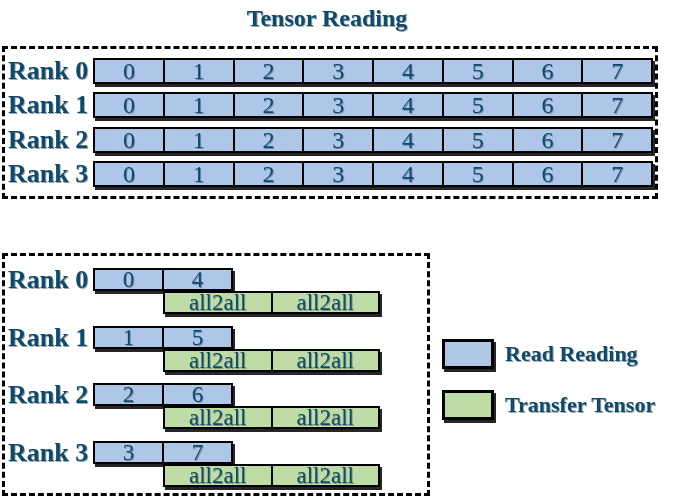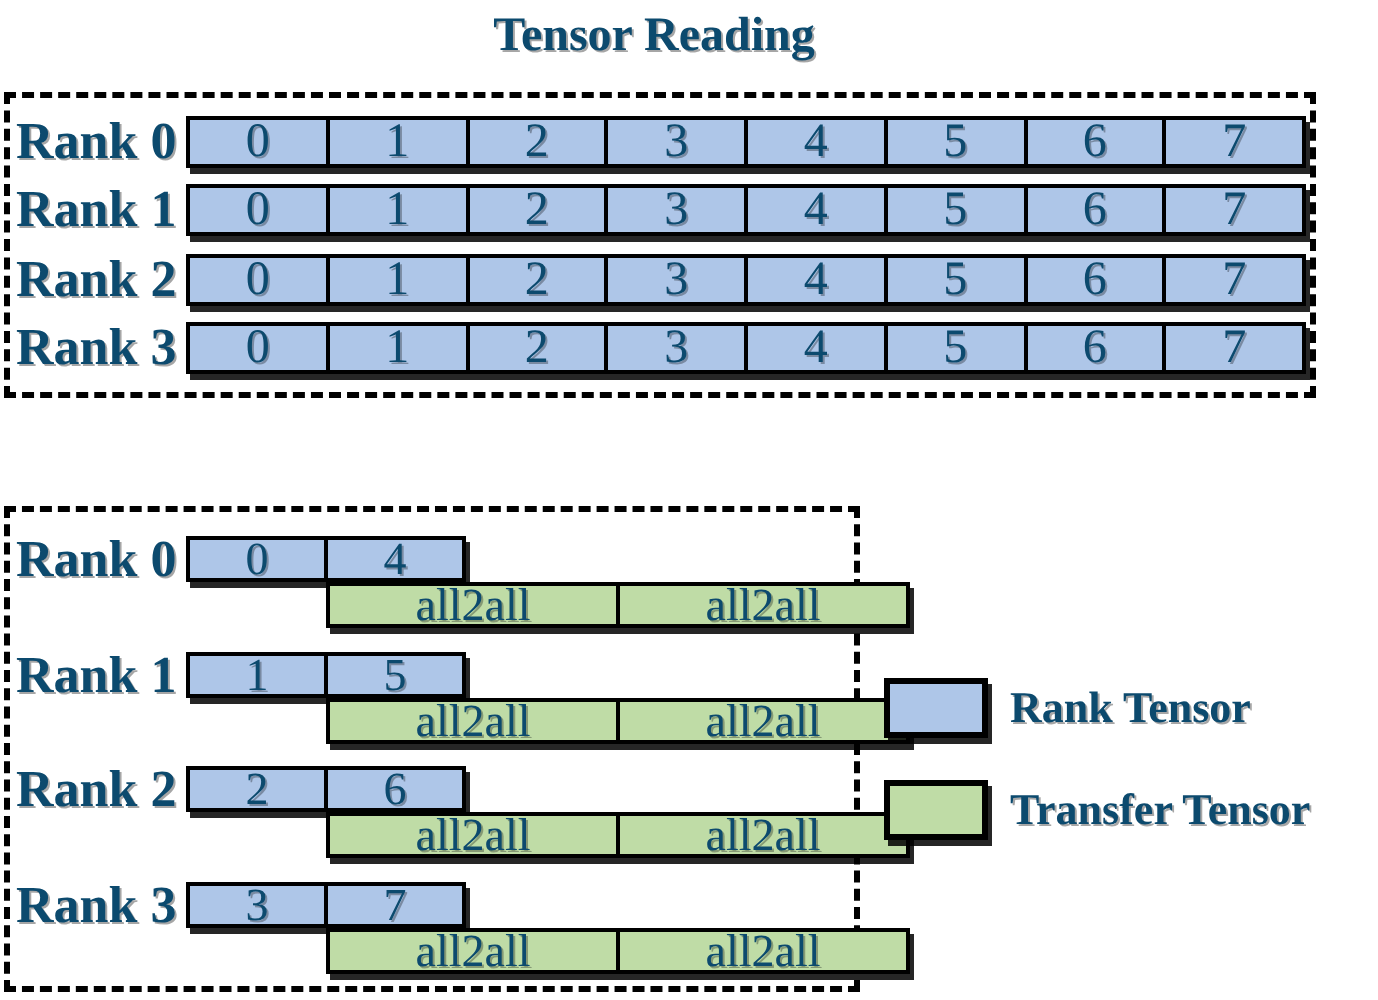--- a/index.html
+++ b/index.html
@@ -29,21 +29,21 @@
     flex:1;display:flex;align-items:center;justify-content:center;
     border-left:2px solid #000;overflow:hidden;
     text-shadow:1px 1px 0 rgba(0,0,0,0.3);
   }
   .bar .cell:first-child{border-left:none;}
   .read-fill{background:var(--read-fill,#aec6e8);}
   .transfer-fill{background:var(--transfer-fill,#bfdca6);}
   .top-bar{left:93px;width:560px;height:26px;font-size:24px;}
   .top-label{height:26px;}
   .bot-read-bar{left:93px;width:140px;height:23px;font-size:23px;}
-  .bot-transfer-bar{left:163px;width:292px;height:23px;font-size:23px;}
+  .bot-transfer-bar{left:163px;width:217px;height:23px;font-size:23px;}
   .bot-label{height:23px;}
   
   .ty0{top:58px;} .ty1{top:92px;} .ty2{top:127px;} .ty3{top:161px;}
   .by0{top:268px;} .by1{top:326px;} .by2{top:383px;} .by3{top:441px;}
   .gy0{top:291px;} .gy1{top:349px;} .gy2{top:406px;} .gy3{top:464px;}
   
   .legend-item{position:absolute;display:flex;align-items:center;white-space:nowrap;}
   .li0{left:442px;top:339px;}
   .li1{left:442px;top:390px;}
   .swatch{
@@ -148,20 +148,20 @@
     <div class="cell">3</div>
     <div class="cell">7</div>
   </div>
   <div class="bar transfer-fill bot-transfer-bar gy3">
     <div class="cell">all2all</div>
     <div class="cell">all2all</div>
   </div>
 
   <div class="legend-item li0">
     <span class="swatch read-fill"></span>
-    <span class="legend-label">Rank Tensor</span>
+    <span class="legend-label">Read Reading</span>
   </div>
   <div class="legend-item li1">
     <span class="swatch transfer-fill"></span>
     <span class="legend-label">Transfer Tensor</span>
   </div>
 
 </div>
 
 </body></html>

